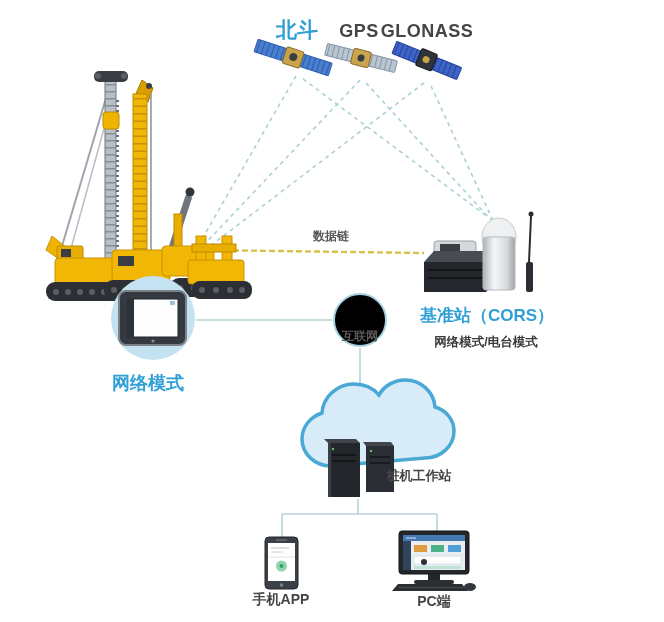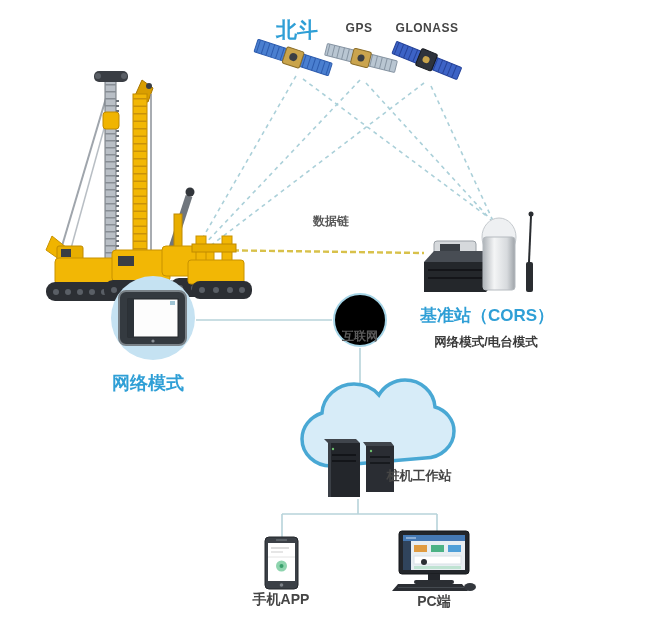--- a/index.html
+++ b/index.html
@@ -15,21 +15,21 @@
   html,body{margin:0;padding:0;background:#fff;}
   .canvas{
     position:relative;width:664px;height:622px;background:#ffffff;overflow:hidden;
     font-family:"Liberation Sans","DejaVu Sans",sans-serif;
   }
   .canvas svg{position:absolute;left:0;top:0;}
   .lbl{position:absolute;white-space:nowrap;transform:translateX(-50%);}
   .lbl.blue{color:var(--accent-blue);font-weight:bold;}
   .lbl.dark{color:var(--label-dark);font-weight:bold;}
   .sat-title{font-size:21px;}
-  .gnss-name{font-size:12px;letter-spacing:.5px;text-align:right;}
+  .gnss-name{font-size:18px;letter-spacing:.5px;text-align:right;}
   .small-gray{font-size:12px;color:#585858;font-weight:600;}
   .base-title{font-size:17px;}
   .base-mode{font-size:12.5px;color:#3a3a3a;font-weight:bold;}
   .ws-title{font-size:18px;}
   .cloud-title{font-size:22px;letter-spacing:2px;}
   .node-name{font-size:13px;}
   .endpoint-name{font-size:14px;}
   .internet-circle{
     position:absolute;left:333px;top:293px;width:54px;height:54px;border-radius:50%;
     background:#000000;border:2px solid #a5d4e6;box-sizing:border-box;
@@ -233,21 +233,21 @@
       <polygon points="398,584 462,584 468,591 392,591" fill="#2b2e33"></polygon>
       <line x1="398" y1="587.5" x2="464" y2="587.5" stroke="#454a50" stroke-width="1"></line>
       <ellipse cx="470" cy="587" rx="6" ry="4" fill="#33373d"></ellipse>
     </g>
   </svg>
 
   <div class="lbl blue sat-title" style="left:297px;top:16px;">北斗</div>
   <div class="lbl dark gnss-name" style="left:359px;top:21px;">GPS</div>
   <div class="lbl dark gnss-name" style="left:427px;top:21px;">GLONASS</div>
 
-  <div class="lbl small-gray" style="left:331px;top:213px;text-align:right;">数据链</div>
+  <div class="lbl small-gray" style="left:331px;top:228px;text-align:right;">数据链</div>
 
   <div class="lbl blue base-title" style="left:487px;top:304px;">基准站（CORS）</div>
   <div class="lbl base-mode" style="left:486px;top:334px;">网络模式/电台模式</div>
 
   <div class="lbl blue ws-title" style="left:148px;top:371px;">网络模式</div>
 
   <div class="internet-circle">
     <span>互联网</span>
   </div>
 

